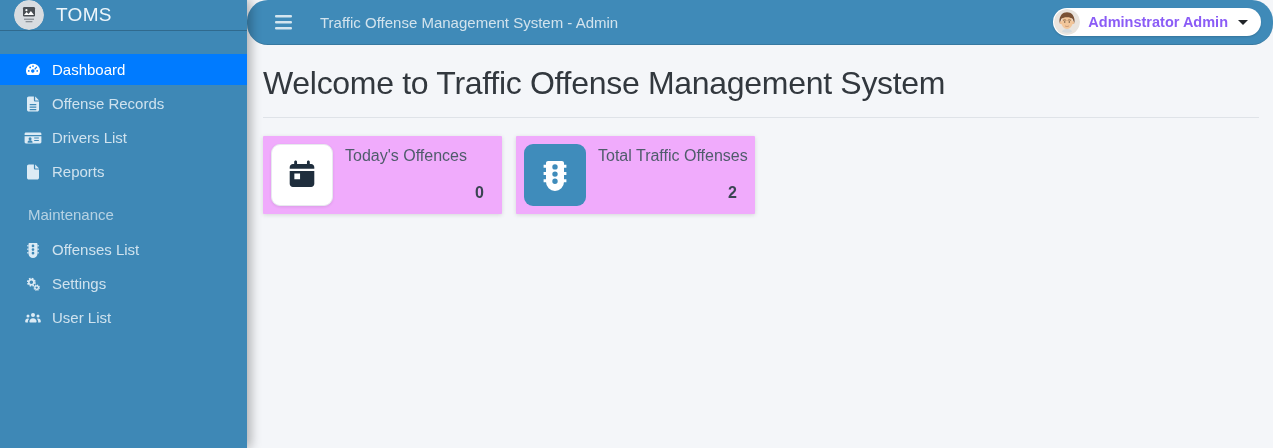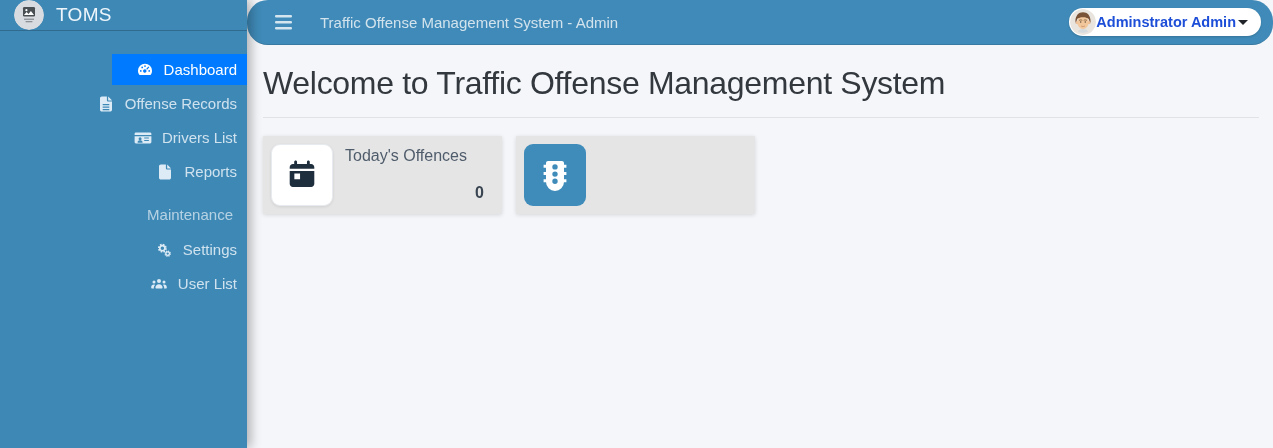--- a/index.html
+++ b/index.html
@@ -21,21 +21,21 @@
   .brand {
     height:31px; flex:none;
     display:flex; align-items:center; gap:12px;
     padding:12px 14px;
     border-bottom:1px solid rgba(0,0,0,.22);
     cursor:pointer;
   }
   .brand-logo { width:30px; height:30px; flex:none; border-radius:50%; overflow:hidden; }
   .brand-logo svg { display:block; width:30px; height:30px; }
   .brand-text { color:#eef6fb; font-size:19px; letter-spacing:.3px; }
-  .nav { padding-top:23px; display:flex; flex-direction:column;align-items:flex-end; }
+  .nav { padding-top:23px; display:flex; flex-direction:column; }
   .nav-item {
     display:flex; align-items:center;
     height:31px; margin-bottom:3px;
     padding:0 10px 0 23px;
     color:#cfe2ee; font-size:15px; text-decoration:none; cursor:pointer;
     white-space:nowrap;
   }
   .nav-item .ico {
     width:20px; height:18px; flex:none;
     display:flex; align-items:center; justify-content:center;
@@ -62,24 +62,24 @@
   .hamburger {
     background:none; border:none; padding:4px; margin-right:24px;
     cursor:pointer; color:#d4e5ef; display:flex;
   }
   .hamburger svg { width:17px; height:15px; display:block; }
   .navbar-title { color:#d2e3ed; font-size:15px; white-space:nowrap; }
   .user-menu {
     margin-left:auto;
     background:#ffffff; border:none; cursor:pointer;
     height:28px; border-radius:15px;
-    display:flex; align-items:center; 
+    display:flex; align-items:center; gap:8px;
     padding:0 13px 0 1px;
     font-family:"Liberation Sans", sans-serif;
-    font-size:14.5px; font-weight:bold; color:#1d4ed8;
+    font-size:14.5px; font-weight:bold; color:#8b5cf6;
     box-shadow:0 1px 2px rgba(0,0,0,.15);
     white-space:nowrap;
   }
   .avatar { width:26px; height:26px; border-radius:50%; overflow:hidden; flex:none; }
   .avatar svg { display:block; width:26px; height:26px; }
   .caret {
     width:0; height:0; margin-left:2px;
     border-left:5px solid transparent;
     border-right:5px solid transparent;
     border-top:5px solid #212529;
@@ -88,21 +88,21 @@
   .content { padding:20px 14px 0 16px; flex:1; }
   .page-title {
     margin:0; font-size:32px; font-weight:400;
     color:#32383e; letter-spacing:-.3px; line-height:1.15;
     white-space:nowrap;
   }
   .divider { border:none; border-top:1px solid #dfe3e8; margin:15px 0 0 0; }
   .cards { display:flex; gap:14px; margin-top:18px; }
   .card {
     width:239px; height:78px; flex:none;
-    background:#e5e5e5; border-radius:1px;
+    background:#f0abfc; border-radius:1px;
     box-shadow:0 1px 4px rgba(0,0,0,.13);
     display:flex; align-items:center;
     padding:8px;
   }
   .icon-box {
     width:62px; height:62px; flex:none; border-radius:9px;
     display:flex; align-items:center; justify-content:center;
   }
   .icon-box svg { width:36px; height:36px; display:block; }
   .icon-box.white {
@@ -175,20 +175,29 @@
         <svg viewBox="0 0 24 24" fill="currentColor">
             <path d="M13.2 2H6.4C5.08 2 4 3.08 4 4.4v15.2C4 20.92 5.08 22 6.4 22h11.2c1.32 0 2.4-1.08 2.4-2.4V8.8h-5.1c-.94 0-1.7-.76-1.7-1.7V2z"></path>
             <path d="M14.9 2.15V6.9c0 .22.18.4.4.4h4.75a2.4 2.4 0 0 0-.52-.78l-3.85-3.85a2.4 2.4 0 0 0-.78-.52z"></path>
           </svg>
       </span>
       <span>Reports</span>
     </a>
 
     <div class="nav-header">Maintenance</div>
 
+    <a class="nav-item">
+      <span class="ico">
+        <svg viewBox="0 0 24 24" fill="currentColor">
+            <path fill-rule="evenodd" d="M7.4 2.6h9.2c.77 0 1.4.63 1.4 1.4v12.6a6 6 0 0 1-12 0V4c0-.77.63-1.4 1.4-1.4zM12 4.8a1.8 1.8 0 1 0 0 3.6 1.8 1.8 0 0 0 0-3.6zm0 4.8a1.8 1.8 0 1 0 0 3.6 1.8 1.8 0 0 0 0-3.6zm0 4.8a1.8 1.8 0 1 0 0 3.6 1.8 1.8 0 0 0 0-3.6z"></path>
+            <path d="M4.4 5.2H6v2H4.4zM4.4 10H6v2H4.4zM4.4 14.8H6v2H4.4zM18 5.2h1.6v2H18zM18 10h1.6v2H18zM18 14.8h1.6v2H18z"></path>
+          </svg>
+      </span>
+      <span>Offenses List</span>
+    </a>
 
     <a class="nav-item">
       <span class="ico">
         <svg viewBox="0 0 24 24">
           <circle cx="9.8" cy="9.6" r="4.6" fill="none" stroke="currentColor" stroke-width="2.6" stroke-dasharray="2.1 1.51"></circle>
           <circle cx="9.8" cy="9.6" r="3.4" fill="none" stroke="currentColor" stroke-width="2.1"></circle>
           <circle cx="16.9" cy="16.8" r="3.3" fill="none" stroke="currentColor" stroke-width="2" stroke-dasharray="1.5 1.09"></circle>
           <circle cx="16.9" cy="16.8" r="2.4" fill="none" stroke="currentColor" stroke-width="1.7"></circle>
         </svg>
       </span>
@@ -262,17 +271,21 @@
       </div>
 
 
       <div class="card">
         <div class="icon-box blue">
           <svg viewBox="0 0 24 24" fill="currentColor">
               <path fill-rule="evenodd" d="M7.4 2.6h9.2c.77 0 1.4.63 1.4 1.4v12.6a6 6 0 0 1-12 0V4c0-.77.63-1.4 1.4-1.4zM12 4.8a1.8 1.8 0 1 0 0 3.6 1.8 1.8 0 0 0 0-3.6zm0 4.8a1.8 1.8 0 1 0 0 3.6 1.8 1.8 0 0 0 0-3.6zm0 4.8a1.8 1.8 0 1 0 0 3.6 1.8 1.8 0 0 0 0-3.6z"></path>
               <path d="M4.4 5.2H6v2H4.4zM4.4 10H6v2H4.4zM4.4 14.8H6v2H4.4zM18 5.2h1.6v2H18zM18 10h1.6v2H18zM18 14.8h1.6v2H18z"></path>
             </svg>
         </div>
+        <div class="card-body">
+          <div class="card-title">Total Traffic Offenses</div>
+          <div class="card-value">2</div>
+        </div>
       </div>
 
     </div>
   </main>
 </div>
 
 </body></html>

